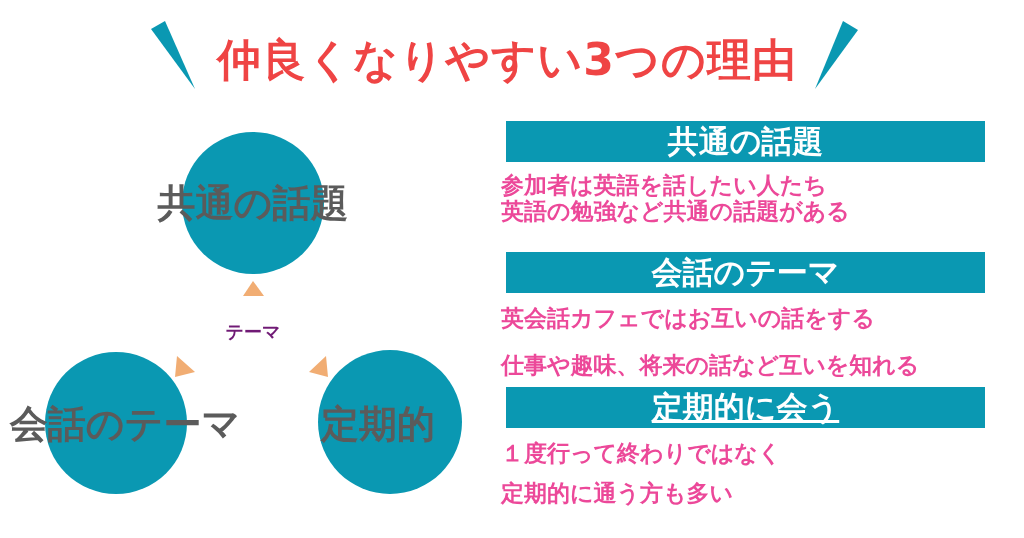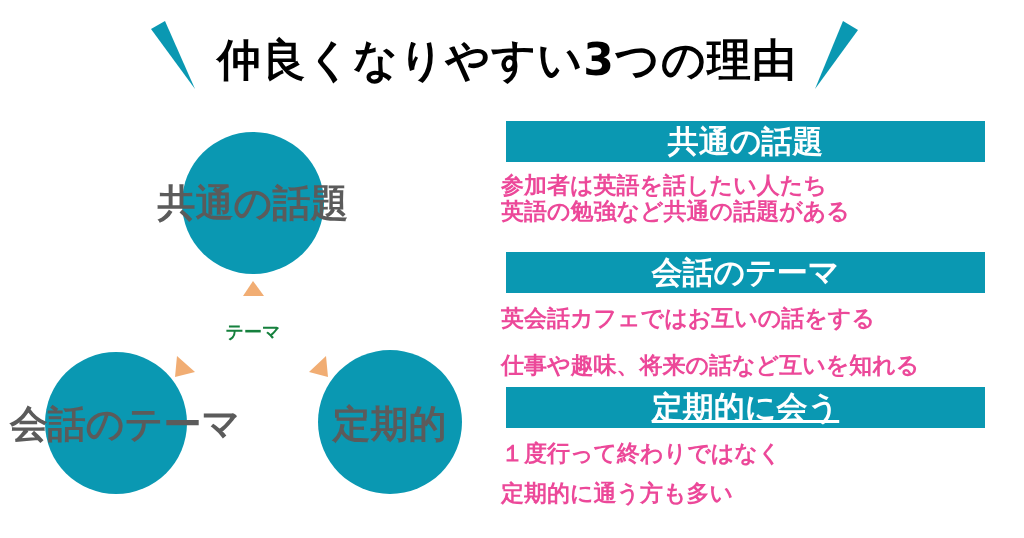--- a/index.html
+++ b/index.html
@@ -6,31 +6,31 @@
     body {
       width: 1024px; height: 538px; background: #ffffff;
       position: relative; overflow: hidden;
       font-family: "DejaVu Sans", "Liberation Sans", sans-serif;
       color: #5a5a5a;
     }
     .abs { position: absolute; }
     #title {
       left: 0; width: 1014px; top: 30px; height: 60px;
       text-align: center; font-size: 44px; font-weight: bold;
-      line-height: 60px; color: #000000; letter-spacing: 1px;
+      line-height: 60px; color: #ef4444; letter-spacing: 1px;
       white-space: nowrap;
     }
     svg.layer { position: absolute; left: 0; top: 0; }
     .circle-label {
       position: absolute; font-size: 38px; font-weight: bold; color: #5b5b5b;
       white-space: nowrap; text-align: center; line-height: 44px;
     }
     #center-label {
       left: 203px; width: 100px; top: 320px; text-align: center;
-      font-size: 18px; font-weight: bold; color: #15803d;
+      font-size: 18px; font-weight: bold; color: #701a75;
     }
     .banner {
       position: absolute; left: 506px; width: 479px; height: 41px;
       background: #0a98b2; color: #ffffff; font-weight: bold;
       font-size: 31px; line-height: 41px; text-align: center;
       white-space: nowrap;
     }
     .desc {
       position: absolute; left: 501px; font-size: 23px; font-weight: bold;
       line-height: 26px; color: #ec4899; white-space: nowrap;
@@ -47,21 +47,21 @@
   <circle cx="390" cy="422" r="72" fill="#0a98b2"></circle>
   <polygon points="253,281 264,296 243,296" fill="#f1ad73"></polygon>
   <polygon points="177,356 195,372 175,377" fill="#f1ad73"></polygon>
   <polygon points="326,356 328,377 309,372" fill="#f1ad73"></polygon>
 </svg>
 
 <div id="title" class="abs">仲良くなりやすい3つの理由</div>
 
 <div class="circle-label" style="left:140px; width:226px; top:181px;">共通の話題</div>
 <div class="circle-label" style="left:0px; width:250px; top:402px;">会話のテーマ</div>
-<div class="circle-label" style="left:332px; width:115px; top:402px;">定期的</div>
+<div class="circle-label" style="left:320px; width:115px; top:402px;text-align:right;">定期的</div>
 <div id="center-label" class="abs">テーマ</div>
 
 <div class="banner" style="top:121px;">共通の話題</div>
 <div class="desc" style="top:172px;">参加者は英語を話したい人たち</div>
 <div class="desc" style="top:198px;text-align:center;">英語の勉強など共通の話題がある</div>
 
 <div class="banner" style="top:252px;">会話のテーマ</div>
 <div class="desc" style="top:305px;">英会話カフェではお互いの話をする</div>
 <div class="desc" style="top:332px;margin-top:20px;">仕事や趣味、将来の話など互いを知れる</div>
 

